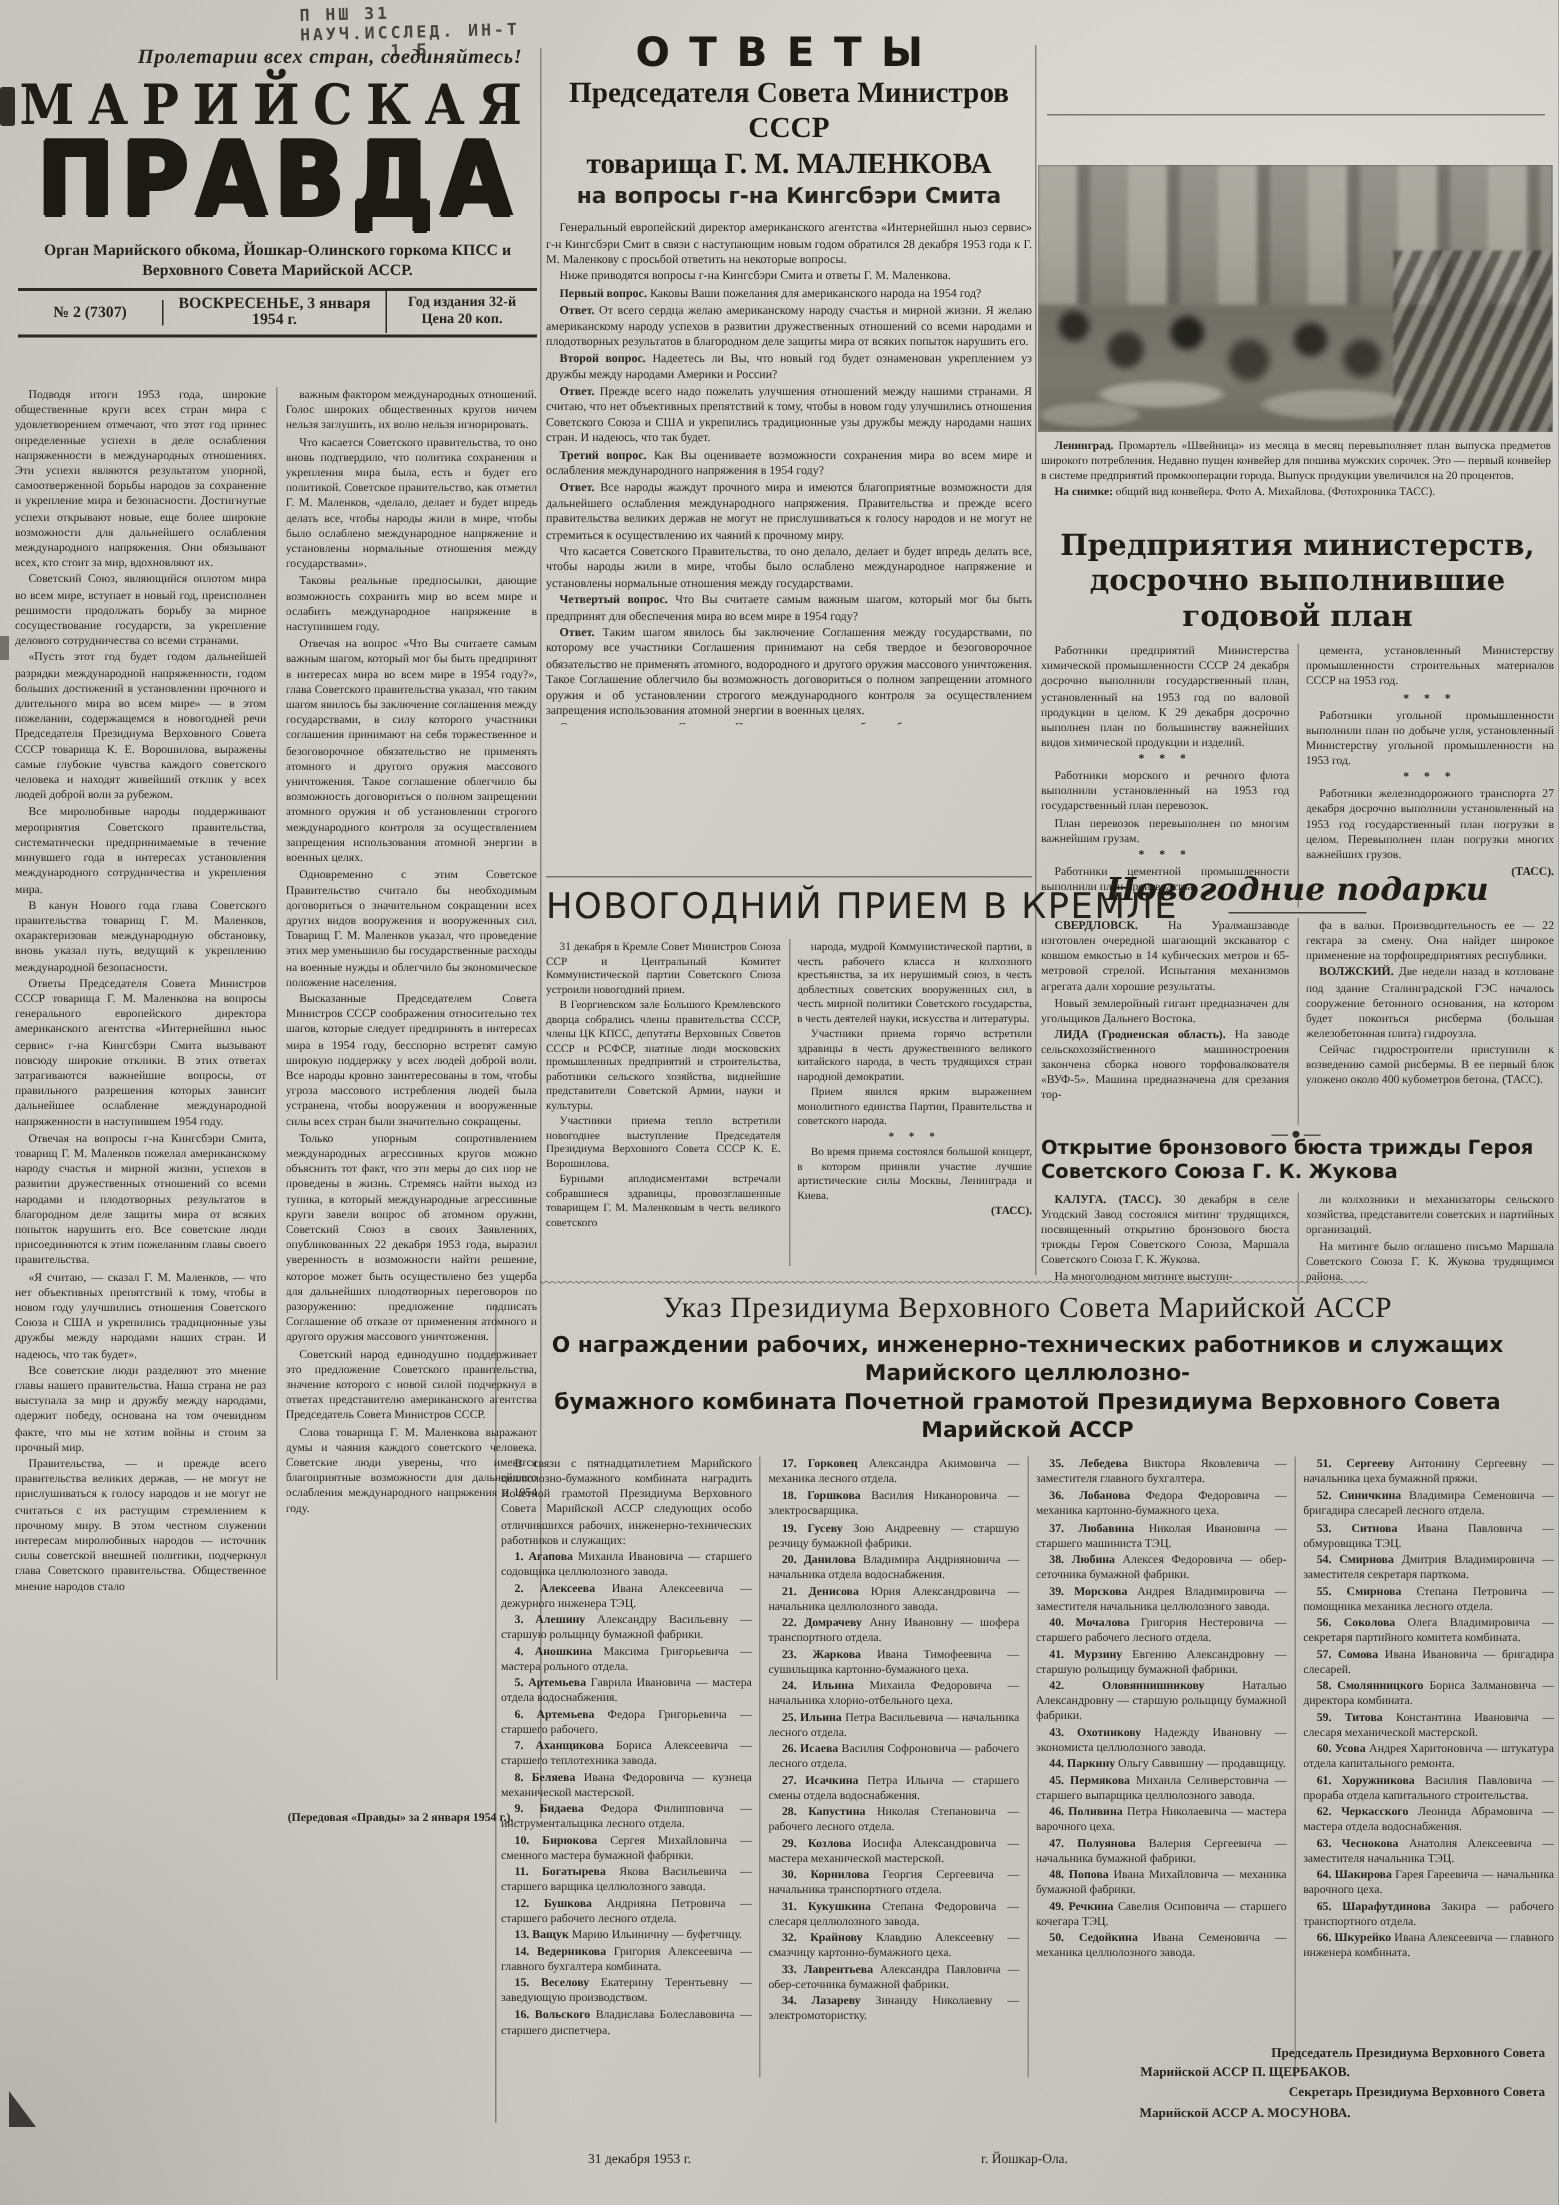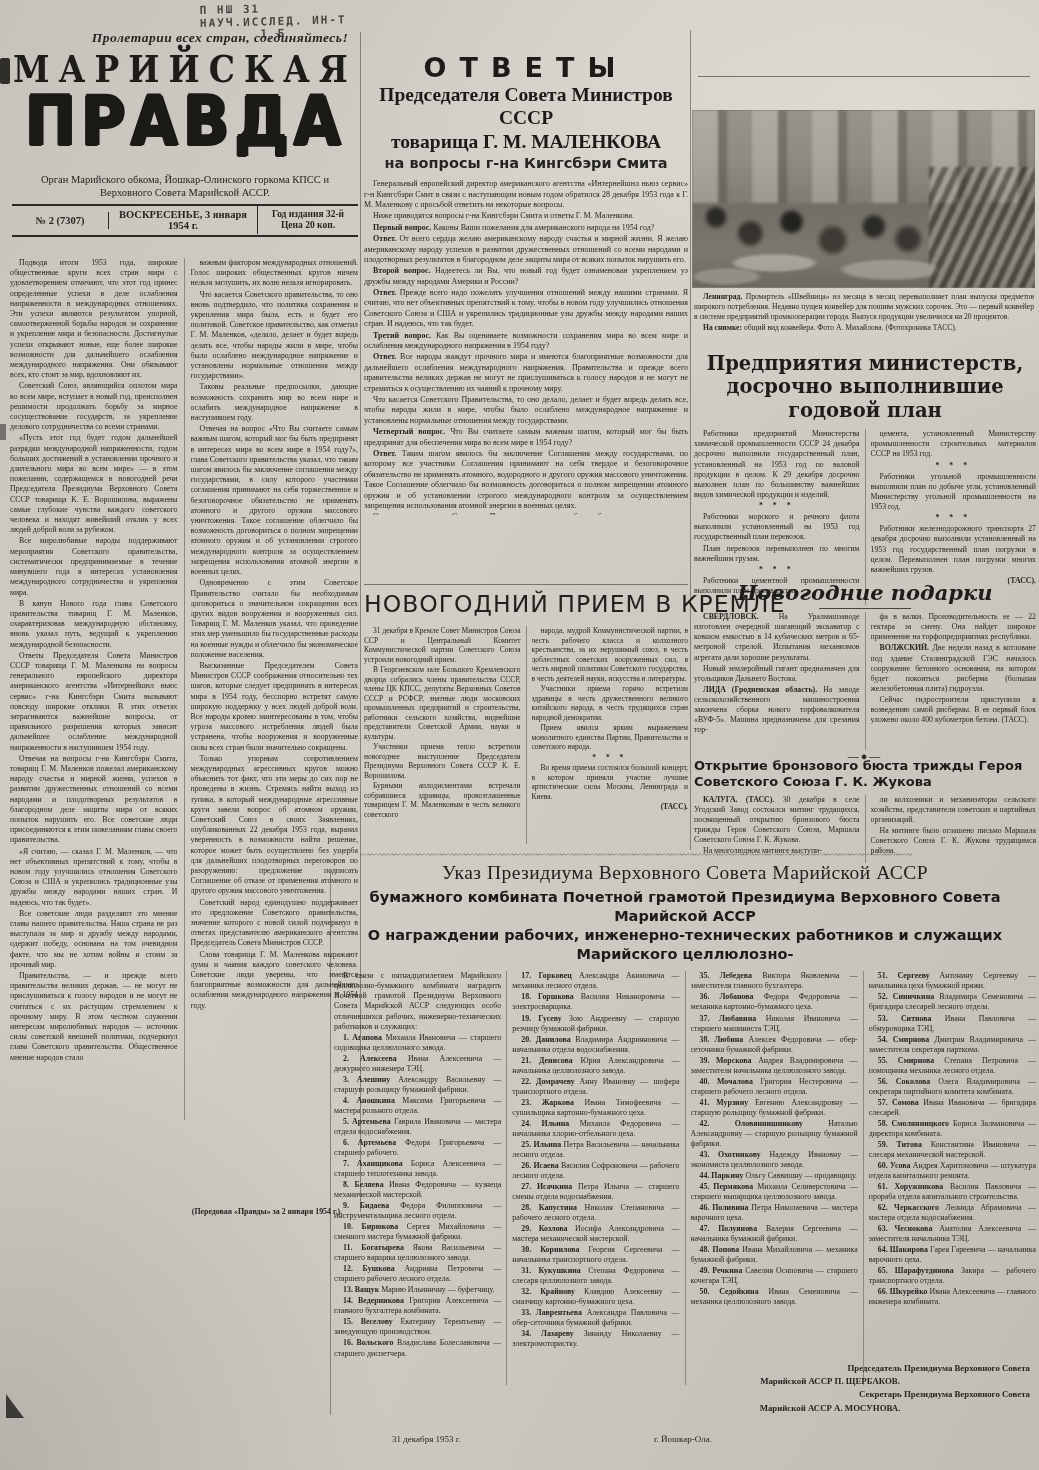--- a/index.html
+++ b/index.html
@@ -22,21 +22,21 @@
     font-family:"DejaVu Sans Mono",monospace;font-weight:bold;font-size:11px;line-height:1.15;
     color:#35342e;letter-spacing:2px;opacity:.88;}
   .masthead{left:12px;top:30px;width:346px;text-align:center;}
   .slogan{font-style:italic;font-weight:bold;font-size:13.5px;padding-left:70px;white-space:nowrap;letter-spacing:.5px;}
   .mh-t1{font-family:"DejaVu Serif","Liberation Serif",serif;font-weight:bold;font-size:33px;
     letter-spacing:9px;margin-top:4px;color:#1d1c17;transform:scaleY(1.12);}
   .mh-t2{font-family:"DejaVu Sans","Liberation Sans",sans-serif;font-weight:bold;font-size:61px;
     letter-spacing:5px;color:#1b1a15;line-height:.98;margin-top:2px;
     text-shadow:1px 0 0 #1b1a15,-1px 0 0 #1b1a15,2px 0 0 #1b1a15,0 1px 0 #1b1a15,0 -1px 0 #1b1a15;
     transform:scaleY(1.12);}
-  .organ{font-weight:normal;font-size:10.5px;line-height:1.25;margin-top:22px;padding:0 14px;}
+  .organ{font-weight:bold;font-size:10.5px;line-height:1.25;margin-top:10px;padding:0 14px;}
   .issuebar{display:flex;border-top:2px solid #2a2923;border-bottom:2px solid #2a2923;
     margin-top:5px;font-weight:bold;font-size:10.5px;align-items:center;}
   .issuebar>div{padding:3px 4px;}
   .ib1{width:88px;border-right:1px solid #2a2923;}
   .ib2{flex:1;border-right:1px solid #2a2923;}
   .ib3{width:92px;font-size:9.5px;line-height:1.2;}
   
   .vrule{width:1px;background:#716f66;opacity:.8;}
   .hrule{height:1px;background:#5f5d55;opacity:.8;}
   .shortrule{height:1px;background:#44433c;width:92px;left:50%;transform:translateX(-50%);position:relative;margin:3px 0;}
@@ -46,21 +46,21 @@
   
   .editorial{left:10px;top:246px;width:348px;}
   .ed-title{font-style:italic;font-weight:bold;font-size:25.5px;line-height:1.25;text-align:center;
     font-family:"DejaVu Serif","Liberation Serif",serif;color:#1e1d18;}
   .cols{display:flex;margin-top:12px;}
   .cols .col{overflow:hidden;}
   .ed-cols .col{width:169px;height:862px;font-size:7.8px;line-height:1.31;}
   .ed-cols .col:first-child{border-right:1px solid #8b897f;padding-right:6px;margin-right:6px;}
   .ed-footer{right:6px;bottom:-96px;width:170px;text-align:center;font-weight:bold;font-size:7.9px;}
   
-  .answers{left:364px;top:52px;width:324px;}
+  .answers{left:364px;top:20px;width:324px;}
   .an-t{font-family:"DejaVu Sans","Liberation Sans",sans-serif;font-weight:bold;font-size:27px;
     letter-spacing:13px;text-align:center;color:#1c1b16;}
   .an-s1,.an-s2{font-weight:bold;font-size:19.5px;text-align:center;line-height:1.2;color:#1c1b16;}
   .an-s3{font-family:"DejaVu Sans","Liberation Sans",sans-serif;font-weight:bold;font-size:14.5px;text-align:center;margin-top:2px;}
   .an-body{margin-top:8px;height:336px;overflow:hidden;font-size:8px;line-height:1.3;}
   
   .kremlin{left:364px;top:590px;width:324px;}
   .kr-t{font-family:"DejaVu Sans","Liberation Sans",sans-serif;font-size:23.5px;letter-spacing:1px;
     text-align:center;white-space:nowrap;color:#22211b;}
   .kr-cols .col{width:158px;height:218px;font-size:7.5px;line-height:1.27;}
@@ -309,22 +309,22 @@
 
       <p class="para" data-interactable="false"><b class="lead"></b><span>ли колхозники и механизаторы сельского хозяйства, представители советских и партийных организаций.</span></p>
           <p class="para" data-interactable="false"><b class="lead"></b><span>На митинге было оглашено письмо Маршала Советского Союза Г. К. Жукова трудящимся района.</span></p>
         </div>
     </div>
   </div>
 
   <div class="abs decree" data-interactable="false">
     <div class="dc-kick" data-interactable="false">Указ Президиума Верховного Совета Марийской АССР</div>
     <div class="dc-title" data-interactable="false">
+      <div data-interactable="false">О награждении рабочих, инженерно-технических работников и служащих Марийского целлюлозно-</div>
       <div data-interactable="false">бумажного комбината Почетной грамотой Президиума Верховного Совета Марийской АССР</div>
-      <div data-interactable="false">О награждении рабочих, инженерно-технических работников и служащих Марийского целлюлозно-</div>
     </div>
     <div class="dc-cols" data-interactable="false">
       <div class="col" data-interactable="false">
         <p class="para" data-interactable="false">В связи с пятнадцатилетием Марийского целлюлозно-бумажного комбината наградить Почетной грамотой Президиума Верховного Совета Марийской АССР следующих особо отличившихся рабочих, инженерно-технических работников и служащих:</p>
 
       <p class="awardee" data-interactable="false"><b><span>1.</span> <span>Агапова</span></b> <span>Михаила Ивановича — старшего содовщика целлюлозного завода.</span></p>
           <p class="awardee" data-interactable="false"><b><span>2.</span> <span>Алексеева</span></b> <span>Ивана Алексеевича — дежурного инженера ТЭЦ.</span></p>
           <p class="awardee" data-interactable="false"><b><span>3.</span> <span>Алешину</span></b> <span>Александру Васильевну — старшую рольщицу бумажной фабрики.</span></p>
           <p class="awardee" data-interactable="false"><b><span>4.</span> <span>Аношкина</span></b> <span>Максима Григорьевича — мастера рольного отдела.</span></p>
           <p class="awardee" data-interactable="false"><b><span>5.</span> <span>Артемьева</span></b> <span>Гаврила Ивановича — мастера отдела водоснабжения.</span></p>

